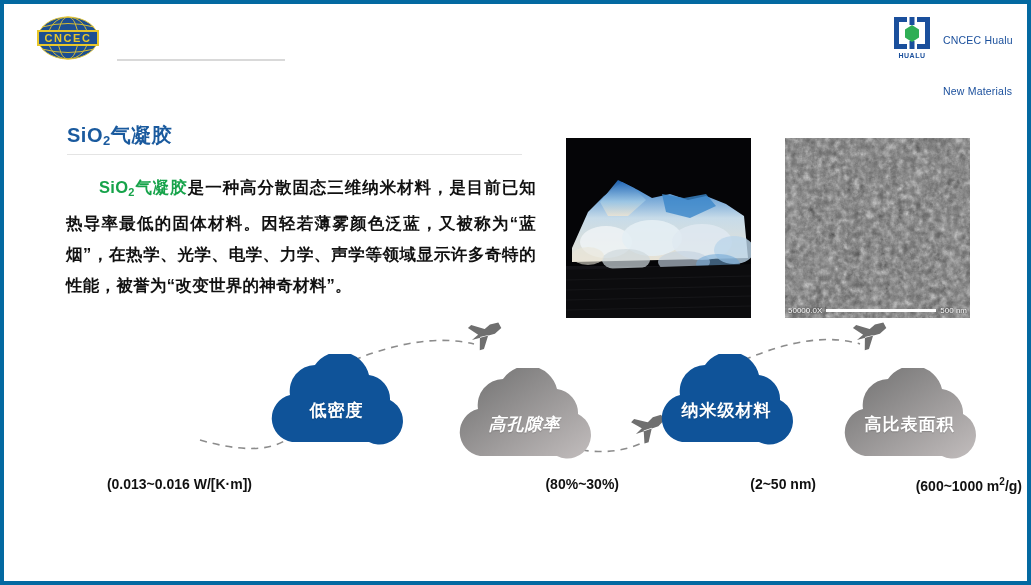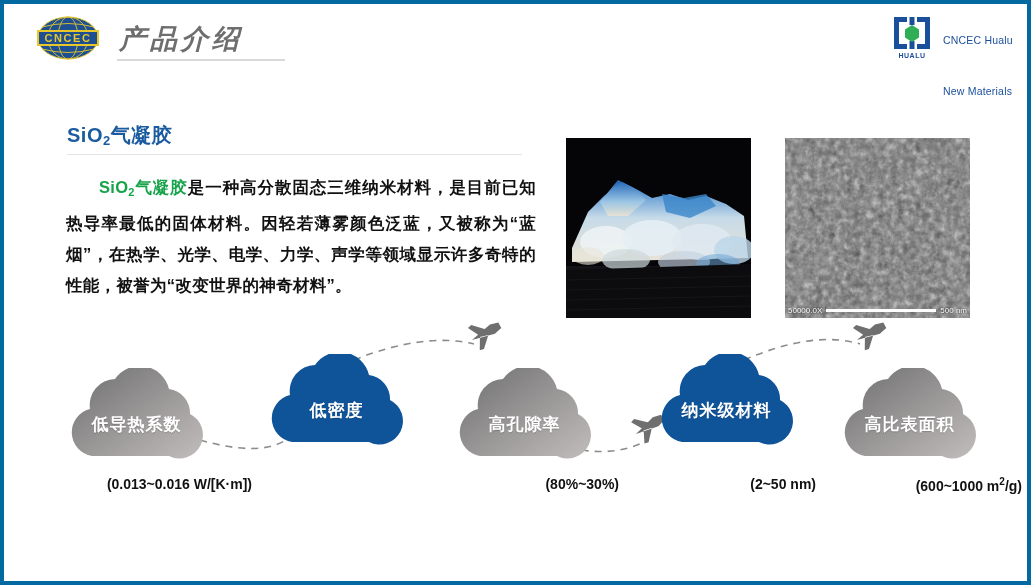--- a/index.html
+++ b/index.html
@@ -257,21 +257,20 @@
           <ellipse cx="42" cy="23" rx="10" ry="21"></ellipse>
           <line x1="12" y1="23" x2="72" y2="23"></line>
           <path d="M16 12 Q42 5 68 12"></path>
           <path d="M16 34 Q42 41 68 34"></path>
         </g>
         <rect x="12" y="16" width="60" height="14" fill="#1d4f91" stroke="#e8c72b" stroke-width="2"></rect>
         <text x="42" y="27" text-anchor="middle" font-family="Liberation Sans, sans-serif" font-size="11" font-weight="bold" fill="#e8c72b" letter-spacing="1.6">CNCEC</text>
       </svg>
     </div>
 
-    <div class="header-title">产品介绍</div>
     <div class="header-rule"></div>
 
     <div class="hualu-logo">
       <div class="hualu-mark">
         <svg viewBox="0 0 42 36" width="42" height="36">
           <path d="M3 2 h13 v5 h-8 v22 h8 v5 h-13 z" fill="#1a4f9c"></path>
           <path d="M39 2 h-13 v5 h8 v22 h-8 v5 h13 z" fill="#1a4f9c"></path>
           <rect x="18.5" y="2" width="5" height="8" fill="#1a4f9c"></rect>
           <rect x="18.5" y="26" width="5" height="8" fill="#1a4f9c"></rect>
           <polygon points="21,10 28,14.5 28,22.5 21,27 14,22.5 14,14.5" fill="#2fae55"></polygon>
@@ -386,41 +385,29 @@
         </g>
         <g transform="translate(632,112) rotate(-32) scale(1.05)">
           <path d="M0 0 L22 -5 L30 -3 L30 3 L22 5 L0 0 Z M8 -1 L2 -12 L6 -13 L16 -3 Z M8 1 L2 12 L6 13 L16 3 Z"></path>
         </g>
         <g transform="translate(853,18) rotate(-28) scale(1.05)">
           <path d="M0 0 L22 -5 L30 -3 L30 3 L22 5 L0 0 Z M8 -1 L2 -12 L6 -13 L16 -3 Z M8 1 L2 12 L6 13 L16 3 Z"></path>
         </g>
       </g>
     </svg>
 
-    <div class="cloud" style="left:55px; top:46px;">
-      <svg viewBox="0 0 155 96" width="155" height="96">
-        <defs>
-          <linearGradient id="gr1" x1="0" y1="0" x2="1" y2="1">
-            <stop offset="0%" stop-color="#6e6e6e"></stop>
-              <stop offset="100%" stop-color="#c2bdbd"></stop>
-          </linearGradient>
-        </defs>
-        <path d="M33 88 a24 24 0 0 1 -2 -47 a26 26 0 0 1 25 -30 a30 30 0 0 1 54 10 a24 24 0 0 1 21 25 a22 22 0 0 1 -21 42 z" fill="url(#gr1)"></path>
-      </svg>
-      <div class="cloud-label">低导热系数</div>
-    </div>
 
     <div class="cloud" style="left:255px; top:32px;">
       <svg viewBox="0 0 155 96" width="155" height="96">
         <path d="M33 88 a24 24 0 0 1 -2 -47 a26 26 0 0 1 25 -30 a30 30 0 0 1 54 10 a24 24 0 0 1 21 25 a22 22 0 0 1 -21 42 z" fill="#0F5399"></path>
       </svg>
       <div class="cloud-label">低密度</div>
     </div>
 
-    <div class="cloud" style="left:443px; top:46px;">
+    <div class="cloud" style="left:443px; top:46px;font-style:italic;">
       <svg viewBox="0 0 155 96" width="155" height="96">
         <defs>
           <linearGradient id="gr3" x1="0" y1="0" x2="1" y2="1">
             <stop offset="0%" stop-color="#6e6e6e"></stop>
               <stop offset="100%" stop-color="#c2bdbd"></stop>
           </linearGradient>
         </defs>
         <path d="M33 88 a24 24 0 0 1 -2 -47 a26 26 0 0 1 25 -30 a30 30 0 0 1 54 10 a24 24 0 0 1 21 25 a22 22 0 0 1 -21 42 z" fill="url(#gr3)"></path>
       </svg>
       <div class="cloud-label">高孔隙率</div>

